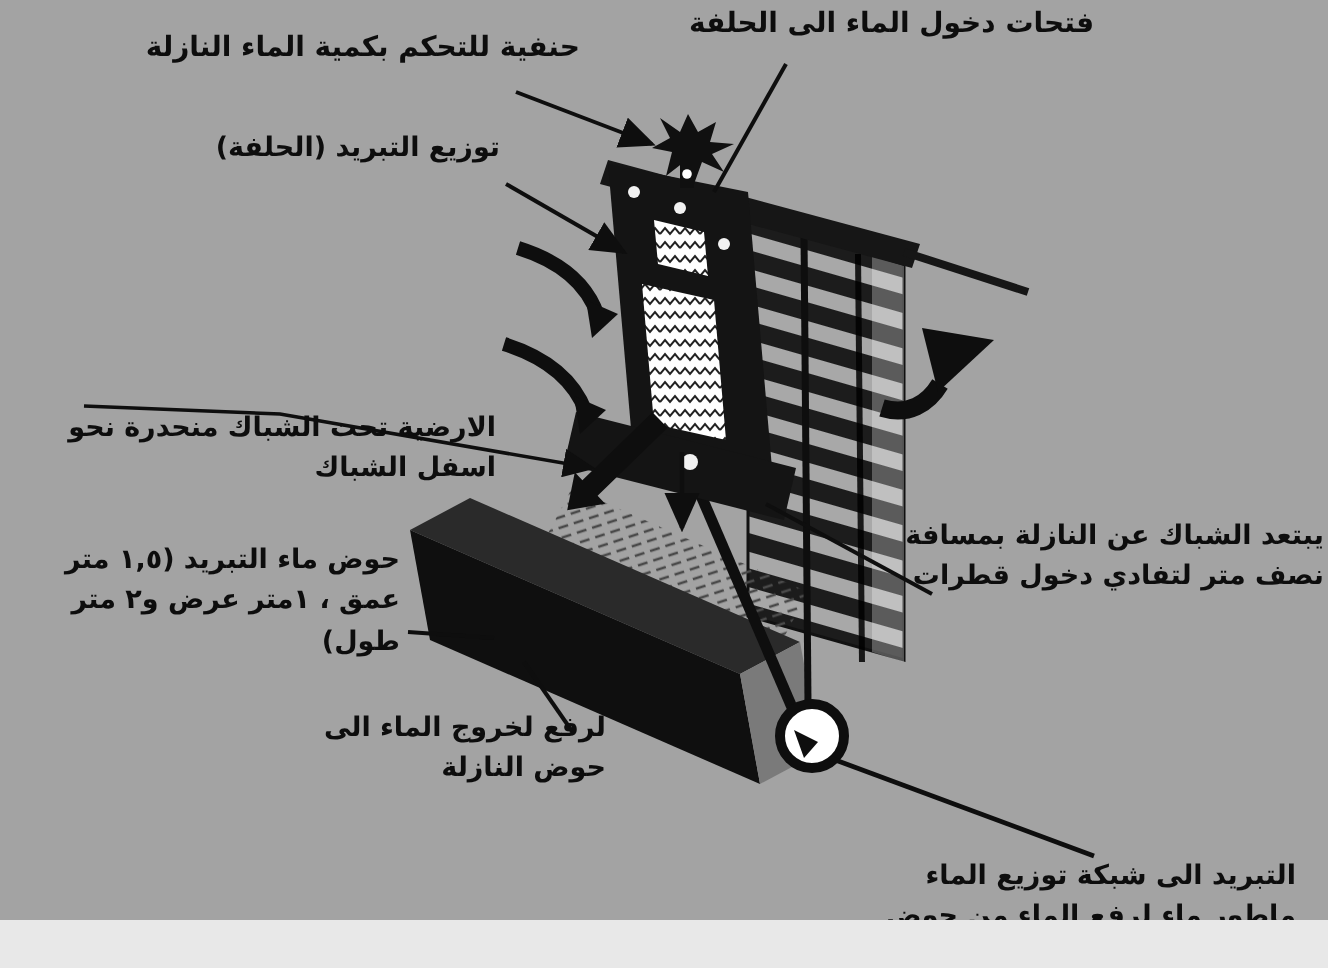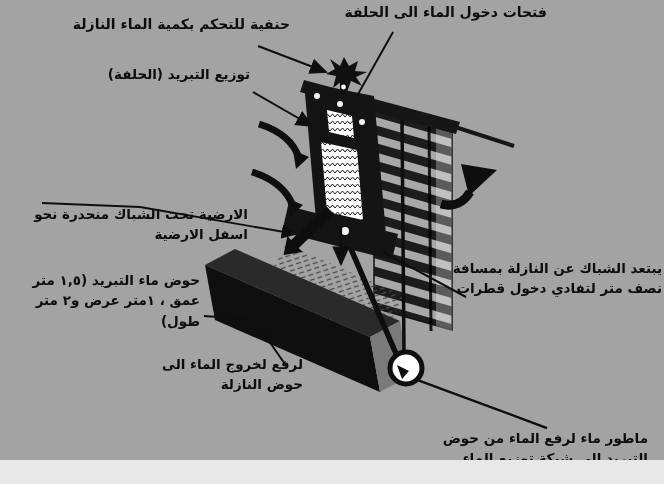--- a/index.html
+++ b/index.html
@@ -110,37 +110,37 @@
   <div class="lbl" style="top:2px;left:342px;width:205px;font-size:14px;">
     <span class="ln">فتحات دخول الماء الى الحلفة</span>
   </div>
 
   <div class="lbl ta-r" style="top:64px;left:60px;width:190px;">
     <span class="ln">توزيع التبريد (الحلفة)</span>
   </div>
 
   <div class="lbl" style="top:164px;left:18px;width:230px;margin-top:40px;">
     <span class="ln">الارضية تحت الشباك منحدرة نحو</span>
-    <span class="ln">اسفل الارضية</span>
+    <span class="ln">اسفل الشباك</span>
   </div>
 
   <div class="lbl" style="top:270px;left:10px;width:190px;">
     <span class="ln">حوض ماء التبريد (١,٥ متر</span>
     <span class="ln">عمق ، ١متر عرض و٢ متر</span>
     <span class="ln">طول)</span>
   </div>
 
   <div class="lbl" style="top:354px;left:118px;width:185px;">
     <span class="ln">لرفع لخروج الماء الى</span>
     <span class="ln">حوض النازلة</span>
   </div>
 
   <div class="lbl" style="top:258px;left:448px;width:214px;">
     <span class="ln">يبتعد الشباك عن النازلة بمسافة</span>
     <span class="ln">نصف متر لتفادي دخول قطرات</span>
   </div>
 
   <div class="lbl" style="top:428px;left:380px;width:268px;">
+    <span class="ln">التبريد الى شبكة توزيع الماء</span>
     <span class="ln">ماطور ماء لرفع الماء من حوض</span>
-    <span class="ln">التبريد الى شبكة توزيع الماء</span>
   </div>
 
 </div>
 
 </body></html>

